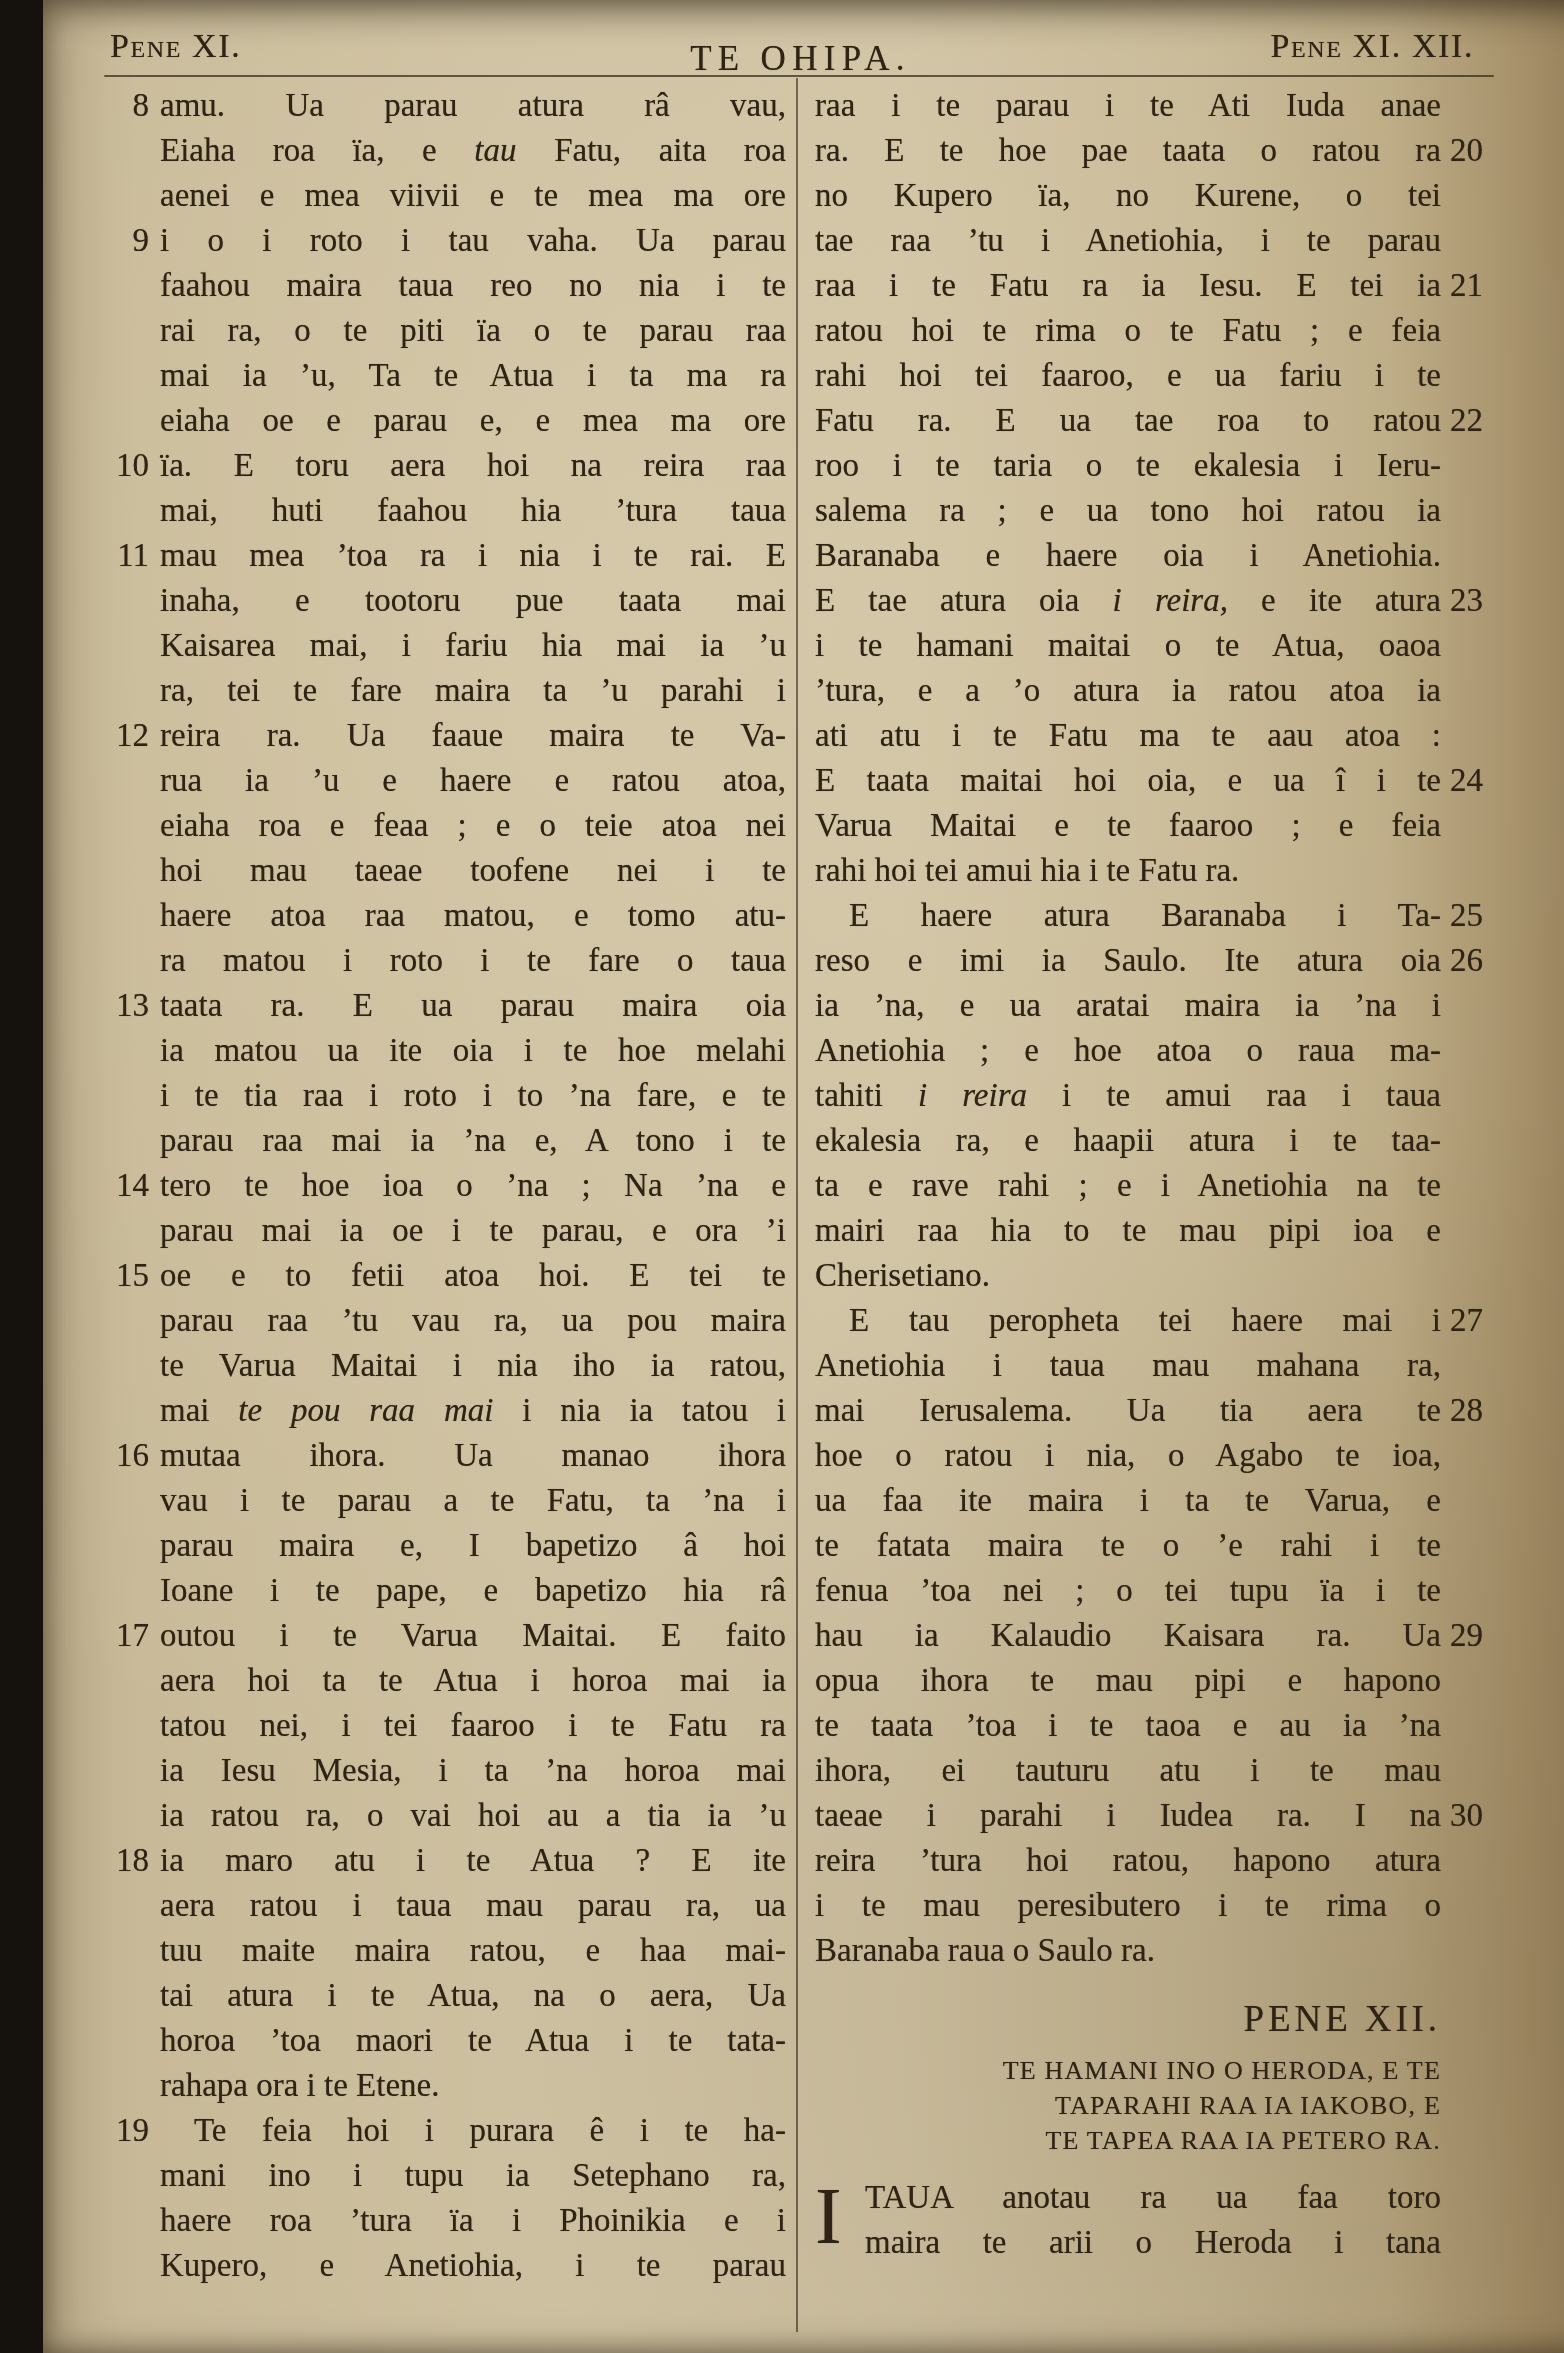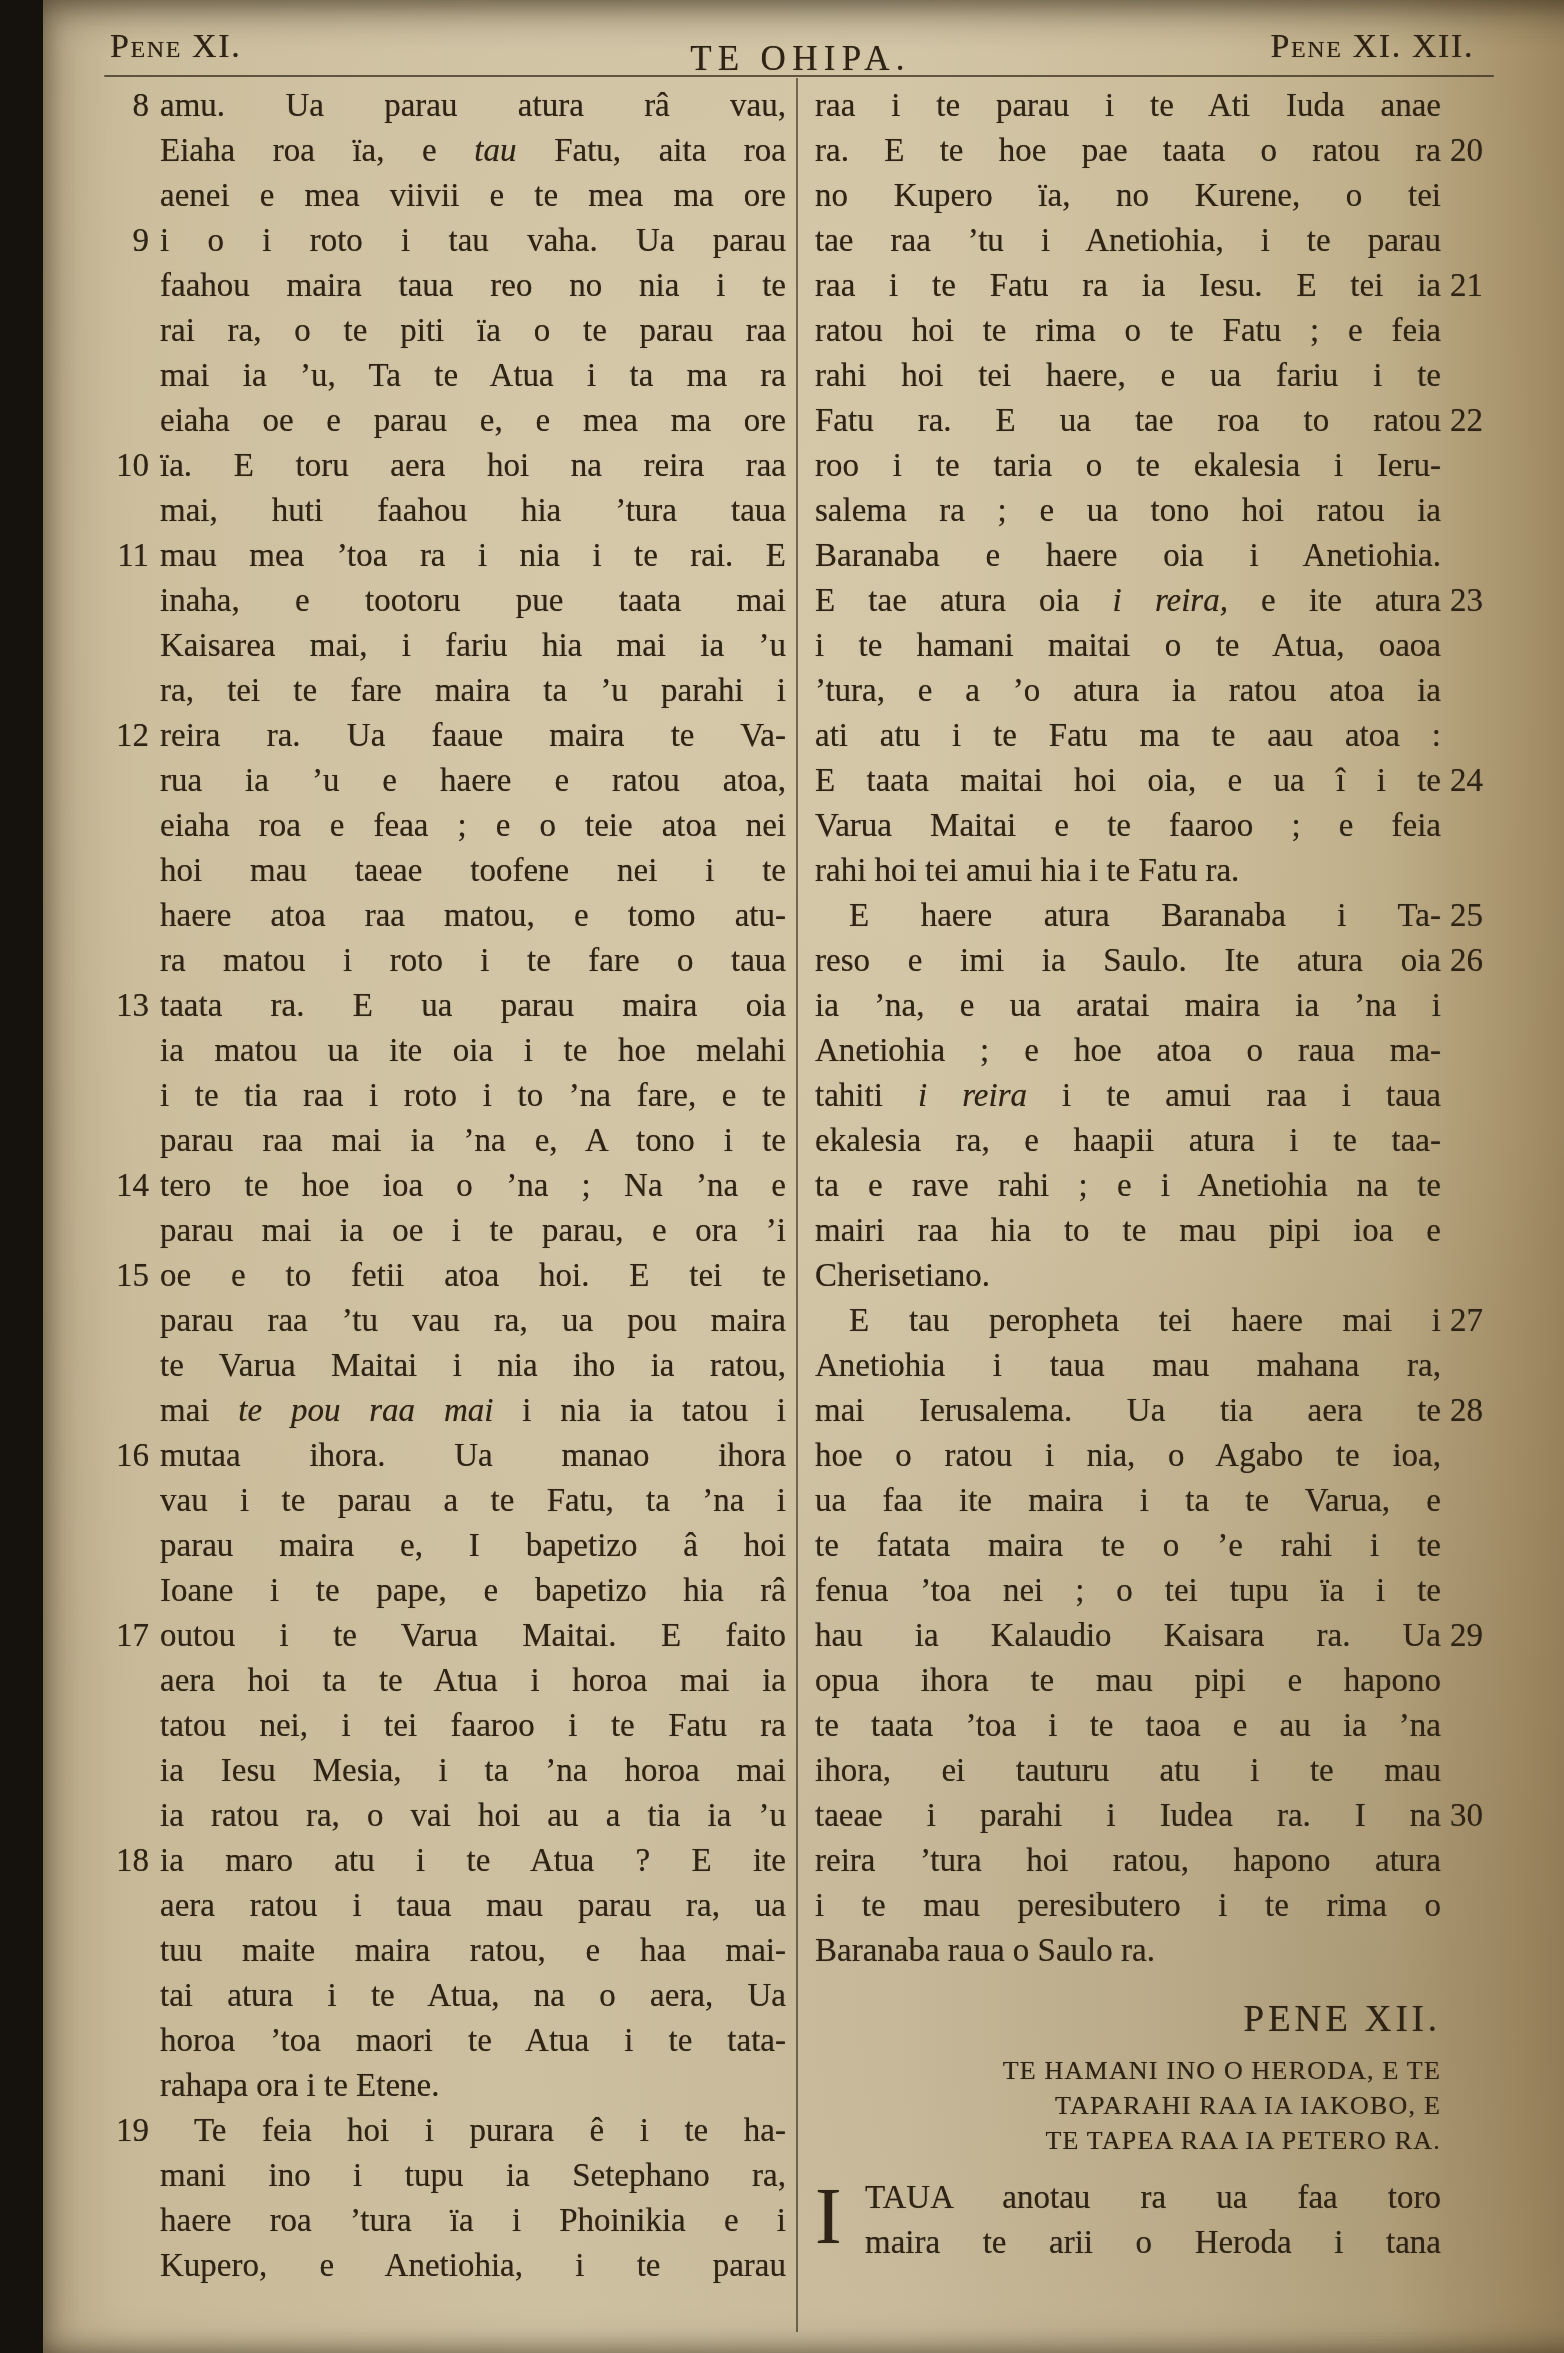--- a/index.html
+++ b/index.html
@@ -247,21 +247,21 @@
           <span class="ltext"><span>tae raa ’tu i Anetiohia, i te parau</span></span>
         </div>
         <div class="line">
           <span class="vnum">21</span>
           <span class="ltext"><span>raa i te Fatu ra ia Iesu.  E tei ia</span></span>
         </div>
         <div class="line">
           <span class="ltext"><span>ratou hoi te rima o te Fatu ; e feia</span></span>
         </div>
         <div class="line">
-          <span class="ltext"><span>rahi hoi tei haere, e ua fariu i te</span></span>
+          <span class="ltext"><span>rahi hoi tei faaroo, e ua fariu i te</span></span>
         </div>
         <div class="line">
           <span class="vnum">22</span>
           <span class="ltext"><span>Fatu ra.  E ua tae roa to ratou</span></span>
         </div>
         <div class="line">
           <span class="ltext"><span>roo i te taria o te ekalesia i Ieru-</span></span>
         </div>
         <div class="line">
           <span class="ltext"><span>salema ra ; e ua tono hoi ratou ia</span></span>

